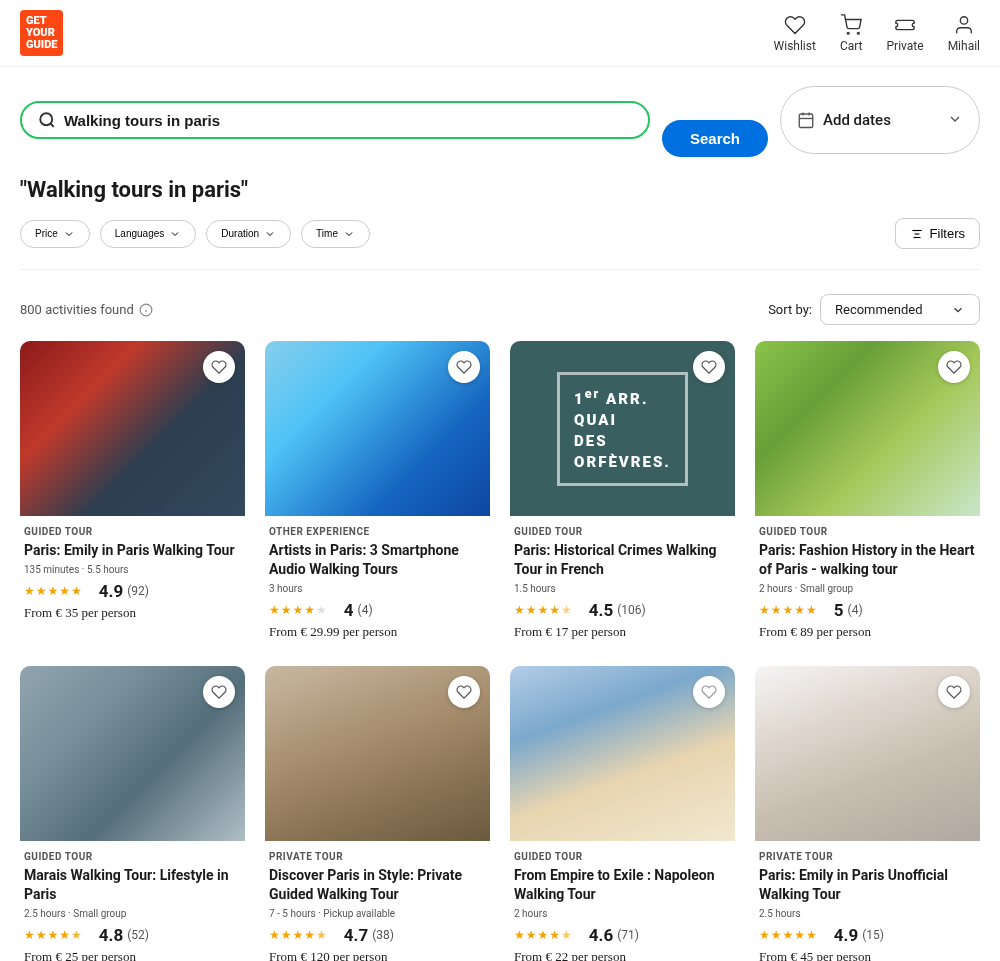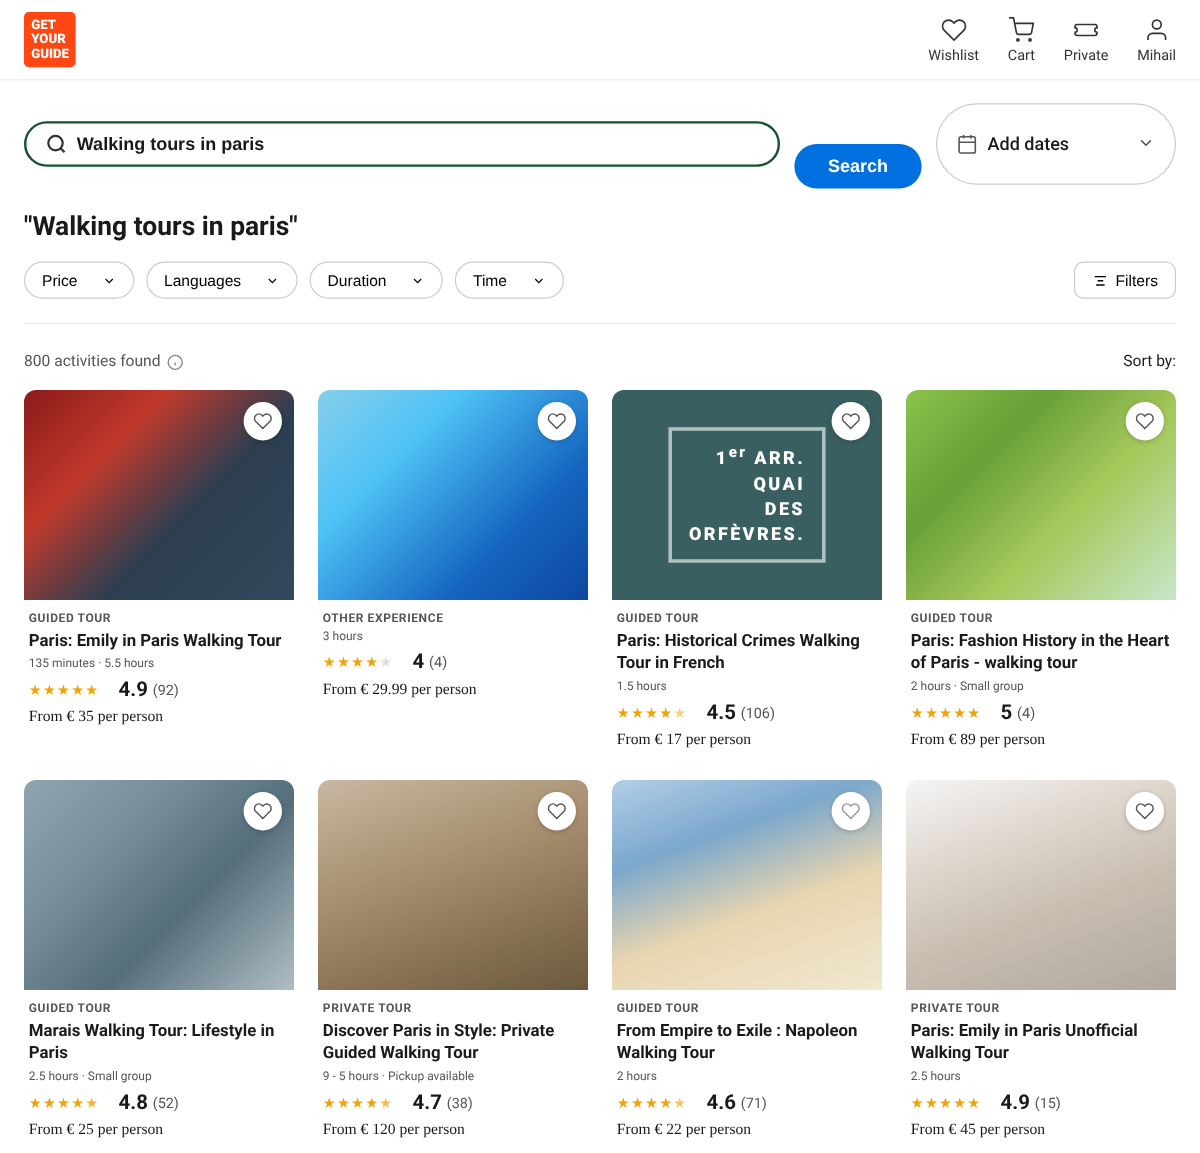--- a/index.html
+++ b/index.html
@@ -8,32 +8,32 @@
     
     .header { display: flex; align-items: center; justify-content: space-between; padding: 10px 20px; border-bottom: 1px solid #eee; }
     .logo { display: flex; align-items: center; }
     .logo-box { background: #ff4713; color: white; font-weight: 900; font-size: 11px; line-height: 1.1; padding: 5px 6px; border-radius: 4px; text-transform: uppercase; }
     .nav-icons { display: flex; gap: 24px; align-items: center; }
     .nav-icon-item { display: flex; flex-direction: column; align-items: center; gap: 3px; cursor: pointer; color: #333; font-size: 12px; }
     .nav-icon-item svg { width: 22px; height: 22px; }
 
     
     .search-section { padding: 16px 20px; display: flex; gap: 12px; align-items: center; }
-    .search-bar { display: flex; align-items: center; flex: 1; border: 2px solid #14532d; border-radius: 50px; padding: 8px 16px; gap: 8px; }
+    .search-bar { display: flex; align-items: center; flex: 1; border: 2px solid #22c55e; border-radius: 50px; padding: 8px 16px; gap: 8px; }
     .search-bar input { border: none; outline: none; font-size: 15px; font-weight: 600; flex: 1; color: #1a1a1a; }
     .search-btn { background: #0070e0; color: white; border: none; border-radius: 50px; padding: 10px 28px; font-size: 15px; font-weight: 600; cursor: pointer; margin-top: 37px; }
     .date-bar { display: flex; align-items: flex-start; border: 1.5px solid #ccc; border-radius: 50px; padding: 24px 16px; gap: 8px; min-width: 200px; cursor: pointer; background: white; }
     .date-bar span { font-size: 15px; font-weight: 500; flex: 1; }
 
     
     .page-title { padding: 4px 20px 16px; font-size: 22px; font-weight: 700; }
 
     
     .filters-row { display: flex; align-items: center; padding: 0 20px 16px; gap: 10px; }
-    .filter-btn { display: flex; align-items: center; gap: 20px; border: 1.5px solid #ccc; border-radius: 50px; padding: 7px 14px; font-size: 13px; font-weight: 500; cursor: pointer; background: white; }
+    .filter-btn { display: flex; align-items: center; gap: 5px; border: 1.5px solid #ccc; border-radius: 50px; padding: 7px 14px; font-size: 10px; font-weight: 500; cursor: pointer; background: white; }
     .filter-btn svg { width: 12px; height: 12px; }
     .filters-right { margin-left: auto; }
     .filters-all-btn { display: flex; align-items: center; gap: 6px; border: 1.5px solid #ccc; border-radius: 8px; padding: 7px 14px; font-size: 13px; font-weight: 500; cursor: pointer; background: white; }
 
     
     .results-bar { display: flex; align-items: center; justify-content: space-between; padding: 8px 20px 16px; }
     .results-count { font-size: 13px; color: #555; display: flex; align-items: center; gap: 5px; }
     .sort-bar { display: flex; align-items: center; gap: 8px; font-size: 13px; }
     .sort-select { border: 1.5px solid #ccc; border-radius: 8px; padding: 7px 14px; font-size: 13px; background: white; cursor: pointer; display: flex; align-items: center; gap: 6px; min-width: 160px; justify-content: space-between; }
 
@@ -172,20 +172,26 @@
   <div class="results-count">
     <span>800 activities found</span>
     <svg width="14" height="14" viewBox="0 0 24 24" fill="none" stroke="#888" stroke-width="2">
         <circle cx="12" cy="12" r="10"></circle>
         <line x1="12" y1="16" x2="12" y2="12"></line>
         <line x1="12" y1="8" x2="12.01" y2="8"></line>
       </svg>
   </div>
   <div class="sort-bar">
     <span>Sort by:</span>
+    <div class="sort-select">
+      <span>Recommended</span>
+      <svg width="14" height="14" viewBox="0 0 24 24" fill="none" stroke="#333" stroke-width="2">
+          <polyline points="6 9 12 15 18 9"></polyline>
+        </svg>
+    </div>
   </div>
 </div>
 
 <div class="cards-grid">
 
   <div class="card">
     <div class="card-img img-1">
       <button class="wishlist-btn">
         <svg viewBox="0 0 24 24" fill="none" stroke="#555" stroke-width="1.8">
             <path d="M20.84 4.61a5.5 5.5 0 0 0-7.78 0L12 5.67l-1.06-1.06a5.5 5.5 0 0 0-7.78 7.78l1.06 1.06L12 21.23l7.78-7.78 1.06-1.06a5.5 5.5 0 0 0 0-7.78z"></path>
@@ -214,39 +220,40 @@
   <div class="card">
     <div class="card-img img-2">
       <button class="wishlist-btn">
         <svg viewBox="0 0 24 24" fill="none" stroke="#555" stroke-width="1.8">
             <path d="M20.84 4.61a5.5 5.5 0 0 0-7.78 0L12 5.67l-1.06-1.06a5.5 5.5 0 0 0-7.78 7.78l1.06 1.06L12 21.23l7.78-7.78 1.06-1.06a5.5 5.5 0 0 0 0-7.78z"></path>
           </svg>
       </button>
     </div>
     <div class="card-body">
       <div class="card-type">OTHER EXPERIENCE</div>
+      <div class="card-title">Artists in Paris: 3 Smartphone Audio Walking Tours</div>
       <div class="card-duration">3 hours</div>
       <div class="card-rating">
         <div class="stars">
           <span class="star">★</span>
             <span class="star">★</span>
             <span class="star">★</span>
             <span class="star">★</span>
             <span class="star" style="color:#ddd">★</span>
         </div>
         <span class="rating-num">4</span>
         <span class="review-count">(4)</span>
       </div>
       <div class="card-price">From € 29.99 per person</div>
     </div>
   </div>
 
   <div class="card">
     <div class="card-img" style="background:#3a5f60; display:flex; align-items:center; justify-content:center;">
-      <div style="color:white; font-weight:900; font-size:15px; text-align:right; line-height:1.4; letter-spacing:2px; border:3px solid rgba(255,255,255,0.6); padding:10px 14px;">
+      <div style="color:white; font-weight:900; font-size:15px; text-align:left; line-height:1.4; letter-spacing:2px; border:3px solid rgba(255,255,255,0.6); padding:10px 14px;">
         1<sup>er</sup> ARR.<br>QUAI<br>DES<br>ORFÈVRES.
       </div>
       <button class="wishlist-btn" style="position:absolute;top:10px;right:10px;">
         <svg viewBox="0 0 24 24" fill="none" stroke="#555" stroke-width="1.8">
             <path d="M20.84 4.61a5.5 5.5 0 0 0-7.78 0L12 5.67l-1.06-1.06a5.5 5.5 0 0 0-7.78 7.78l1.06 1.06L12 21.23l7.78-7.78 1.06-1.06a5.5 5.5 0 0 0 0-7.78z"></path>
           </svg>
       </button>
     </div>
     <div class="card-body">
       <div class="card-type">GUIDED TOUR</div>
@@ -325,21 +332,21 @@
     <div class="card-img" style="background: linear-gradient(160deg, #c8b8a2 0%, #a89070 40%, #8b7355 70%, #6b5a3e 100%);">
       <button class="wishlist-btn">
         <svg viewBox="0 0 24 24" fill="none" stroke="#555" stroke-width="1.8">
             <path d="M20.84 4.61a5.5 5.5 0 0 0-7.78 0L12 5.67l-1.06-1.06a5.5 5.5 0 0 0-7.78 7.78l1.06 1.06L12 21.23l7.78-7.78 1.06-1.06a5.5 5.5 0 0 0 0-7.78z"></path>
           </svg>
       </button>
     </div>
     <div class="card-body">
       <div class="card-type">PRIVATE TOUR</div>
       <div class="card-title">Discover Paris in Style: Private Guided Walking Tour</div>
-      <div class="card-duration">9 - 5 hours · Pickup available</div>
+      <div class="card-duration">7 - 5 hours · Pickup available</div>
       <div class="card-rating">
         <div class="stars">
           <span class="star">★</span>
             <span class="star">★</span>
             <span class="star">★</span>
             <span class="star">★</span>
             <span class="star" style="color:#f4a200;opacity:0.7">★</span>
         </div>
         <span class="rating-num">4.7</span>
         <span class="review-count">(38)</span>

